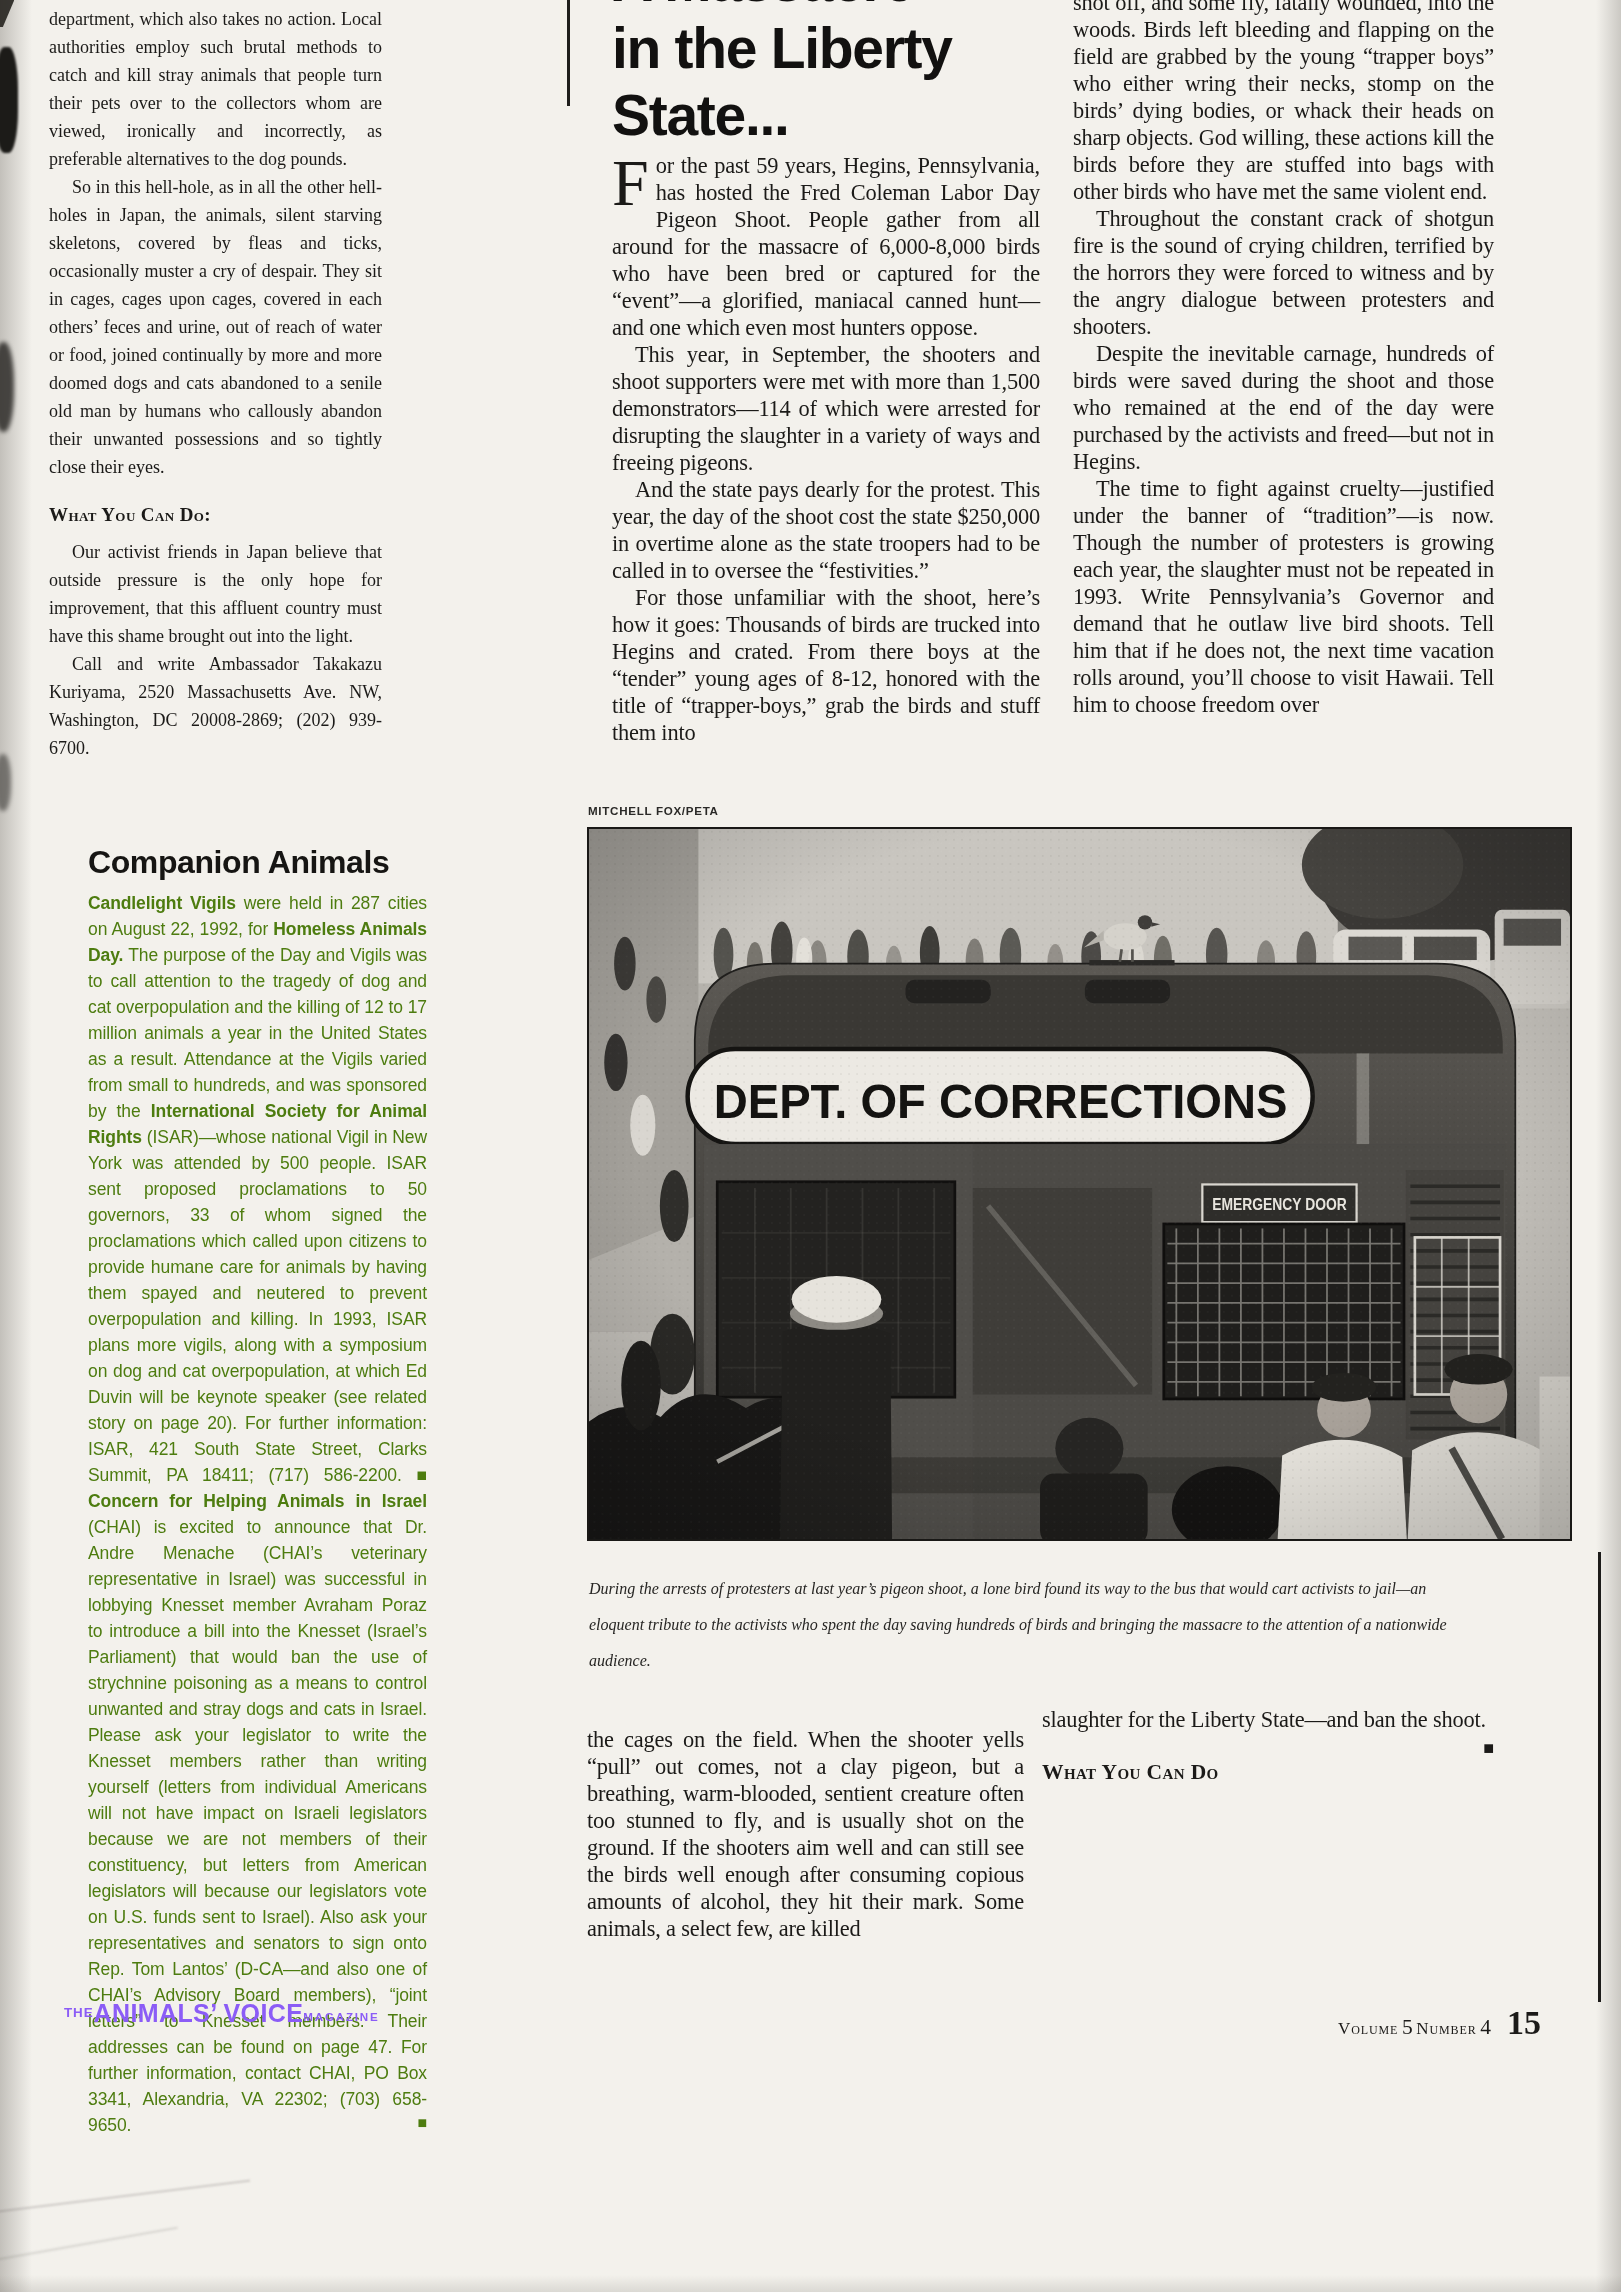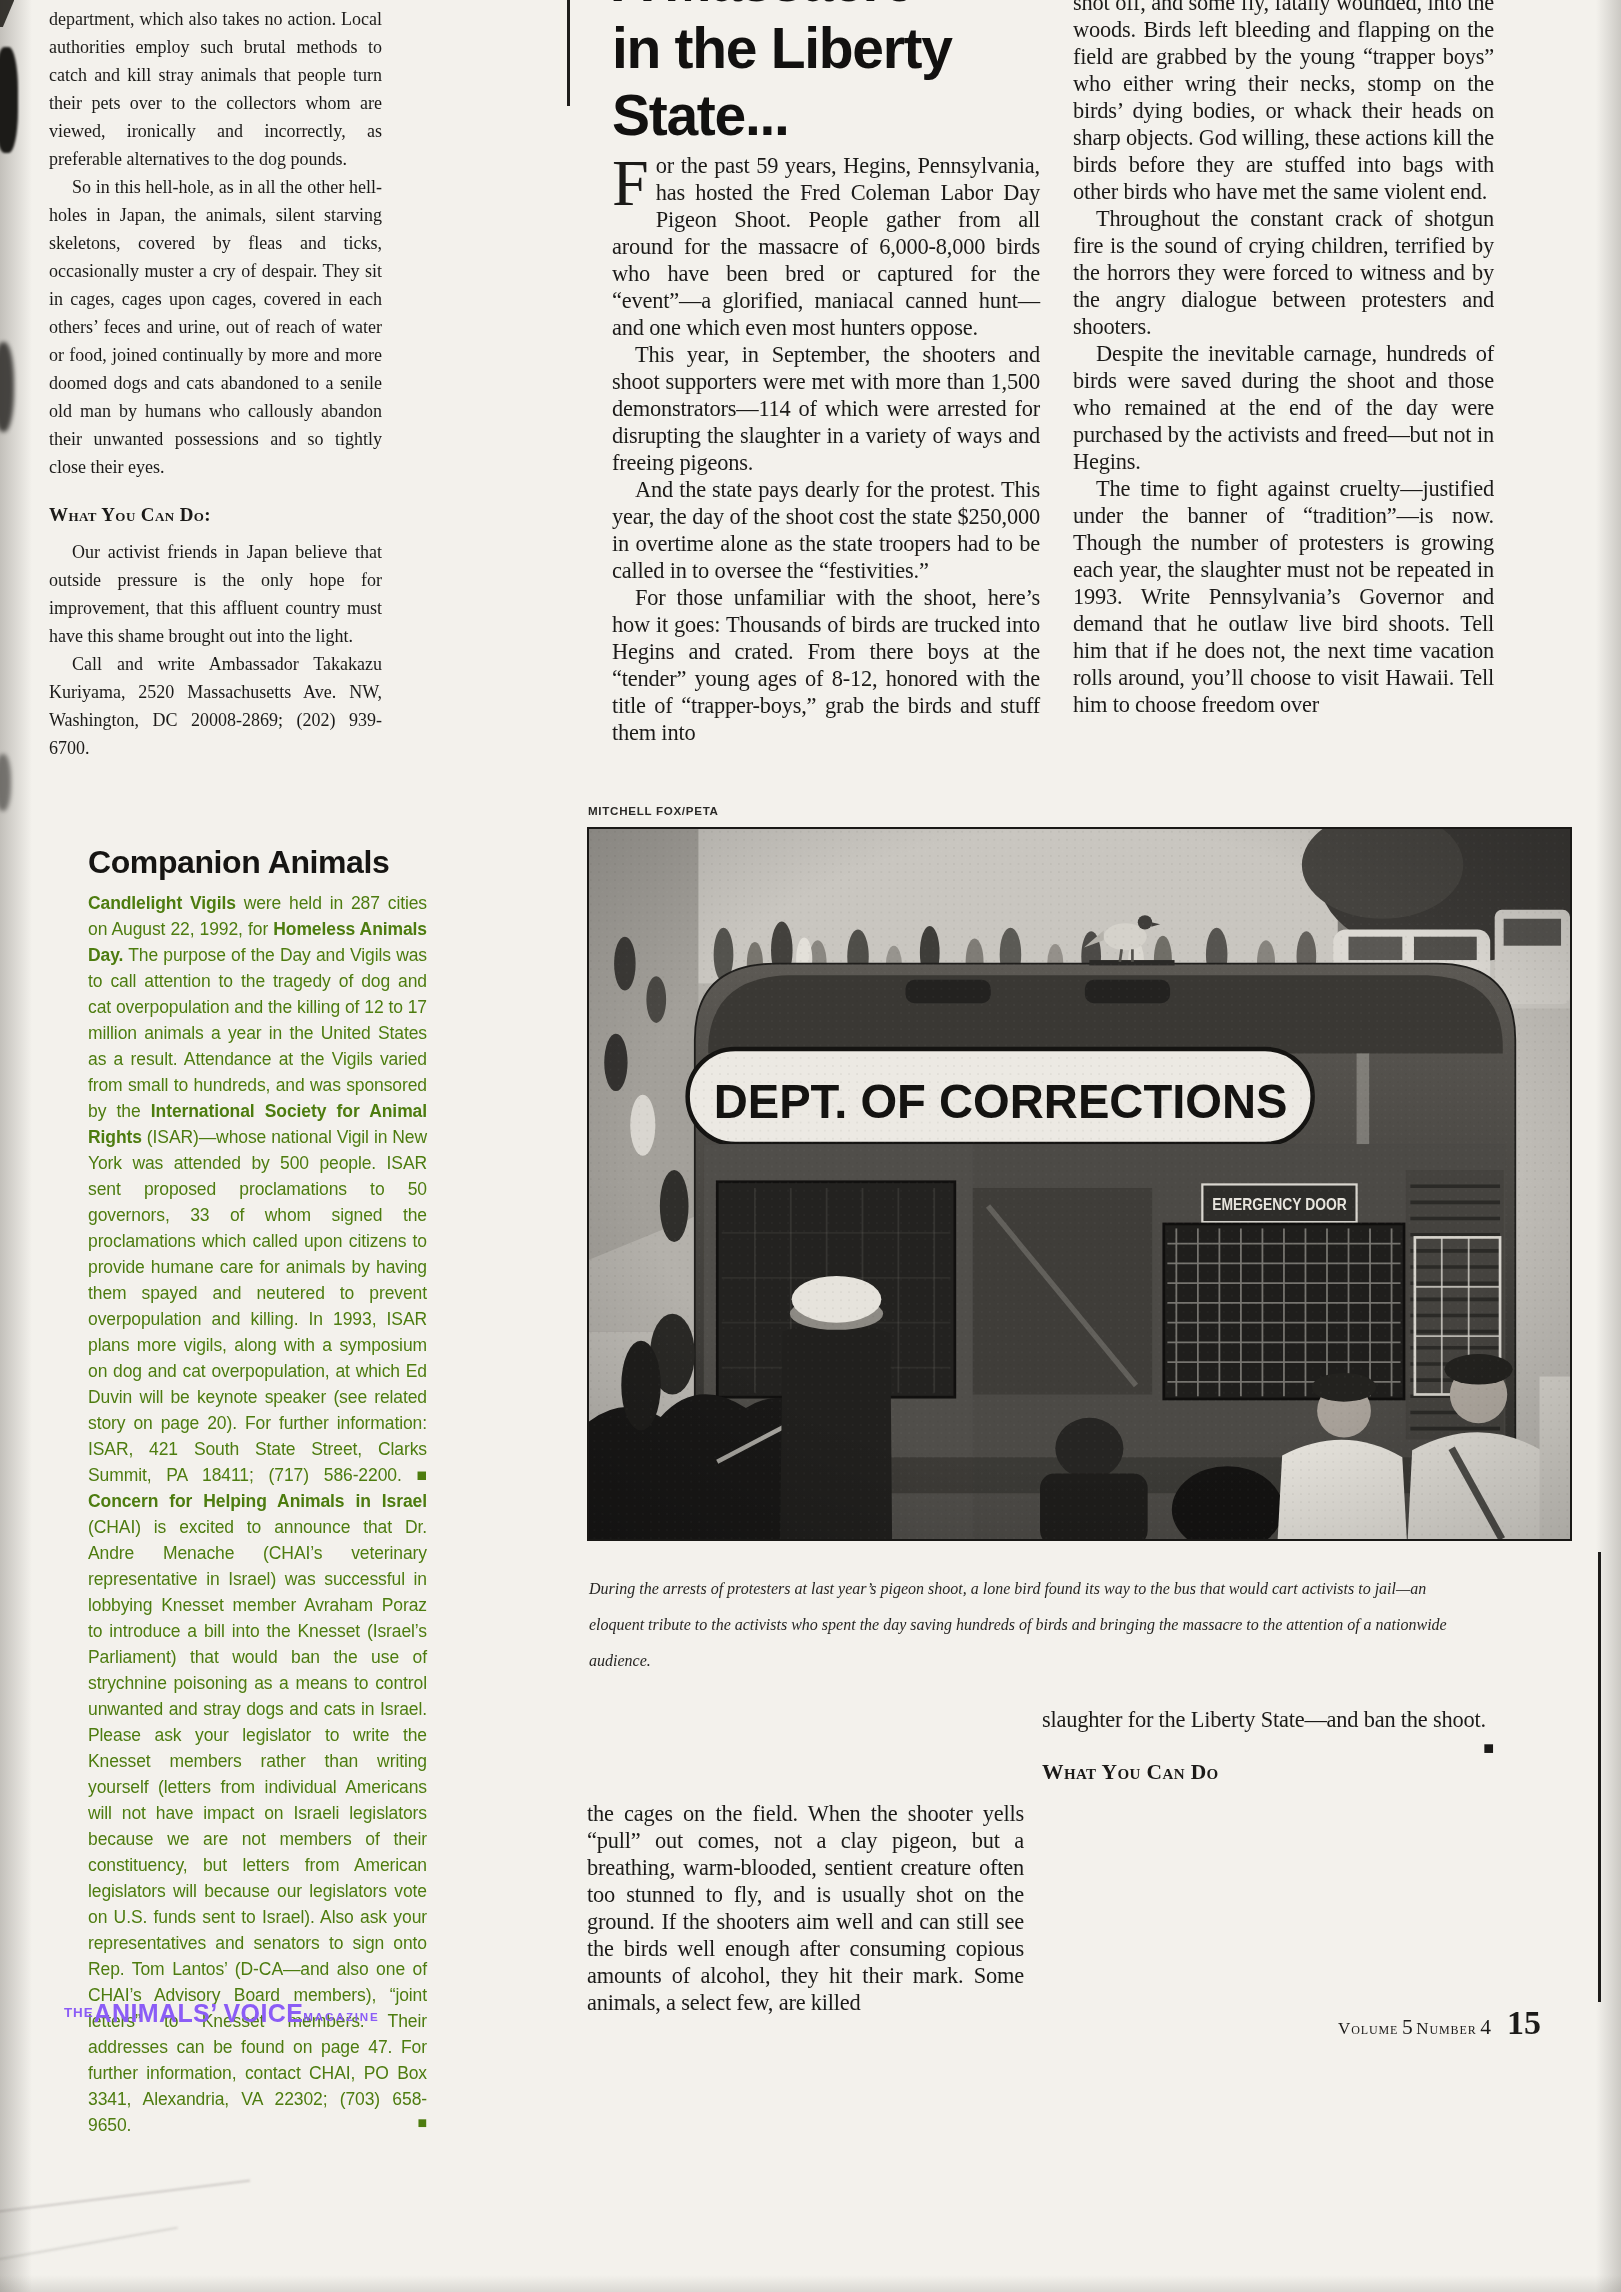--- a/index.html
+++ b/index.html
@@ -46,21 +46,21 @@
   .endsq{position:absolute;right:0;bottom:1.8px;font-size:16px;}
   
   .credit{position:absolute;left:588px;top:804px;font-family:"Liberation Sans",sans-serif;
     font-size:11.6px;font-weight:bold;letter-spacing:0.7px;color:#2a2927;}
   .photo{position:absolute;left:587px;top:827px;width:985px;height:714px;border:2.7px solid #191816;
     background:#bfbcb6;box-sizing:border-box;}
   .photo svg{display:block;width:100%;height:100%;}
   .caption{position:absolute;left:589px;top:1555px;width:896px;font-style:italic;
     font-size:16px;line-height:36px;color:#262523;}
   
-  .bcola{position:absolute;left:587px;top:1800px;width:437px;}
+  .bcola{position:absolute;left:587px;top:1726px;width:437px;}
   .bcolb{position:absolute;left:1042px;top:1706px;width:452px;}
   .bpara{position:relative;}
   .endsq2{position:absolute;right:0;top:32px;font-size:18px;}
   .wycd2{font-variant:small-caps;font-weight:bold;font-size:21.5px;margin:27px 0 5.4px 0;letter-spacing:0.4px;}
   .protest{font-style:italic;text-align:left;}
   
   .footer-left{position:absolute;left:64px;top:1999px;font-family:"Liberation Sans",sans-serif;
     color:#8b5cf6;white-space:nowrap;}
   .brand-the{font-size:13.4px;font-weight:bold;vertical-align:5.4px;letter-spacing:0.9px;}
   .brand-main{font-size:25px;font-weight:bold;letter-spacing:0.4px;}

